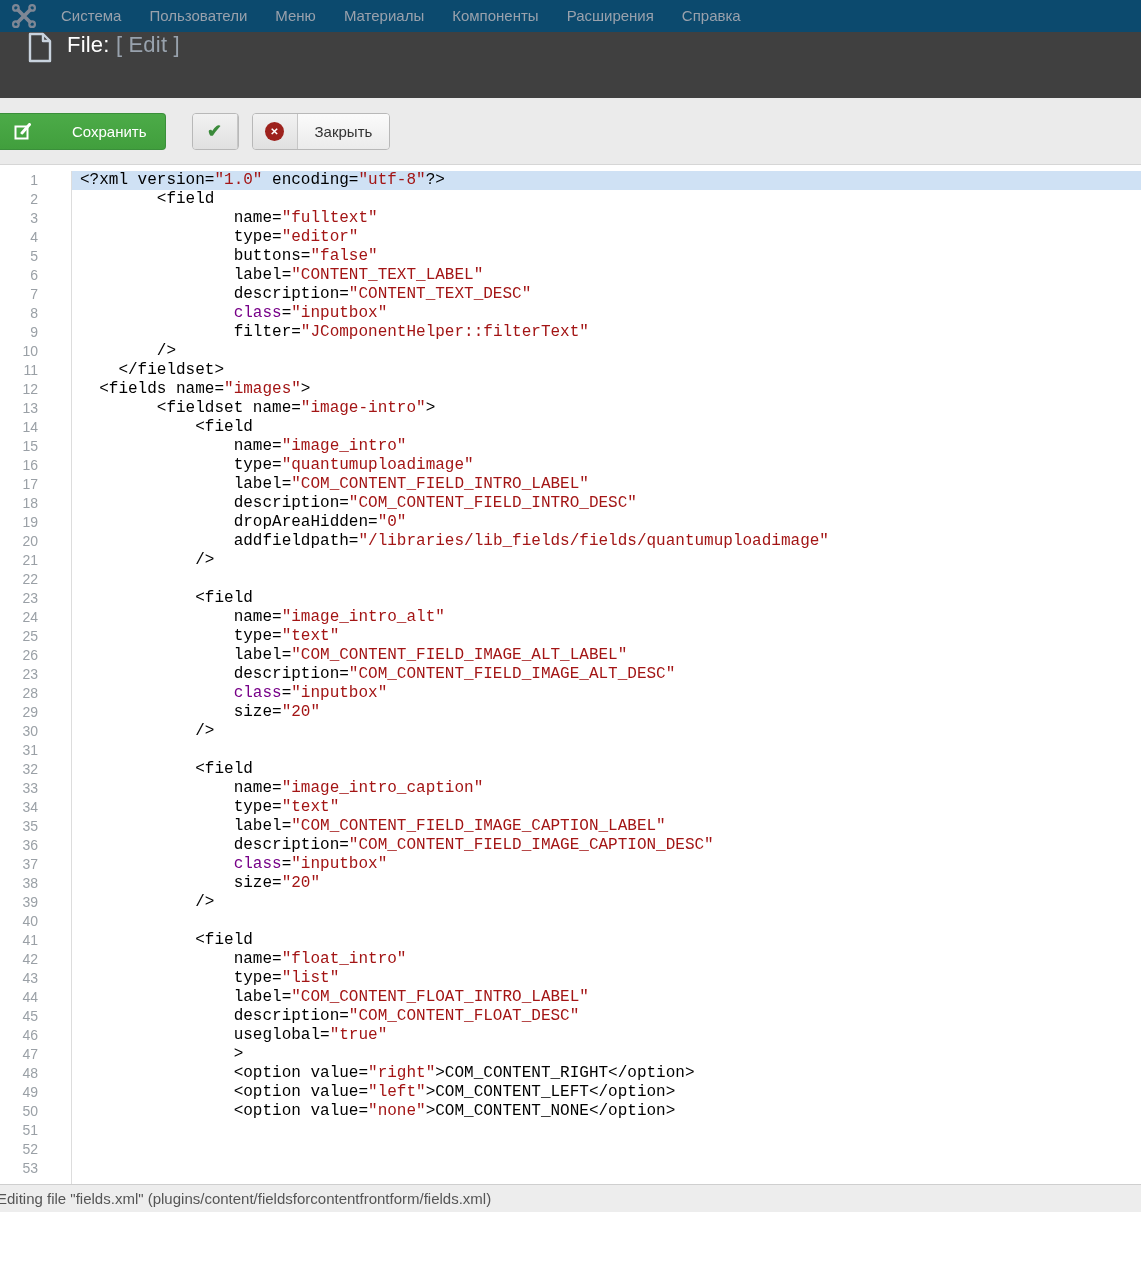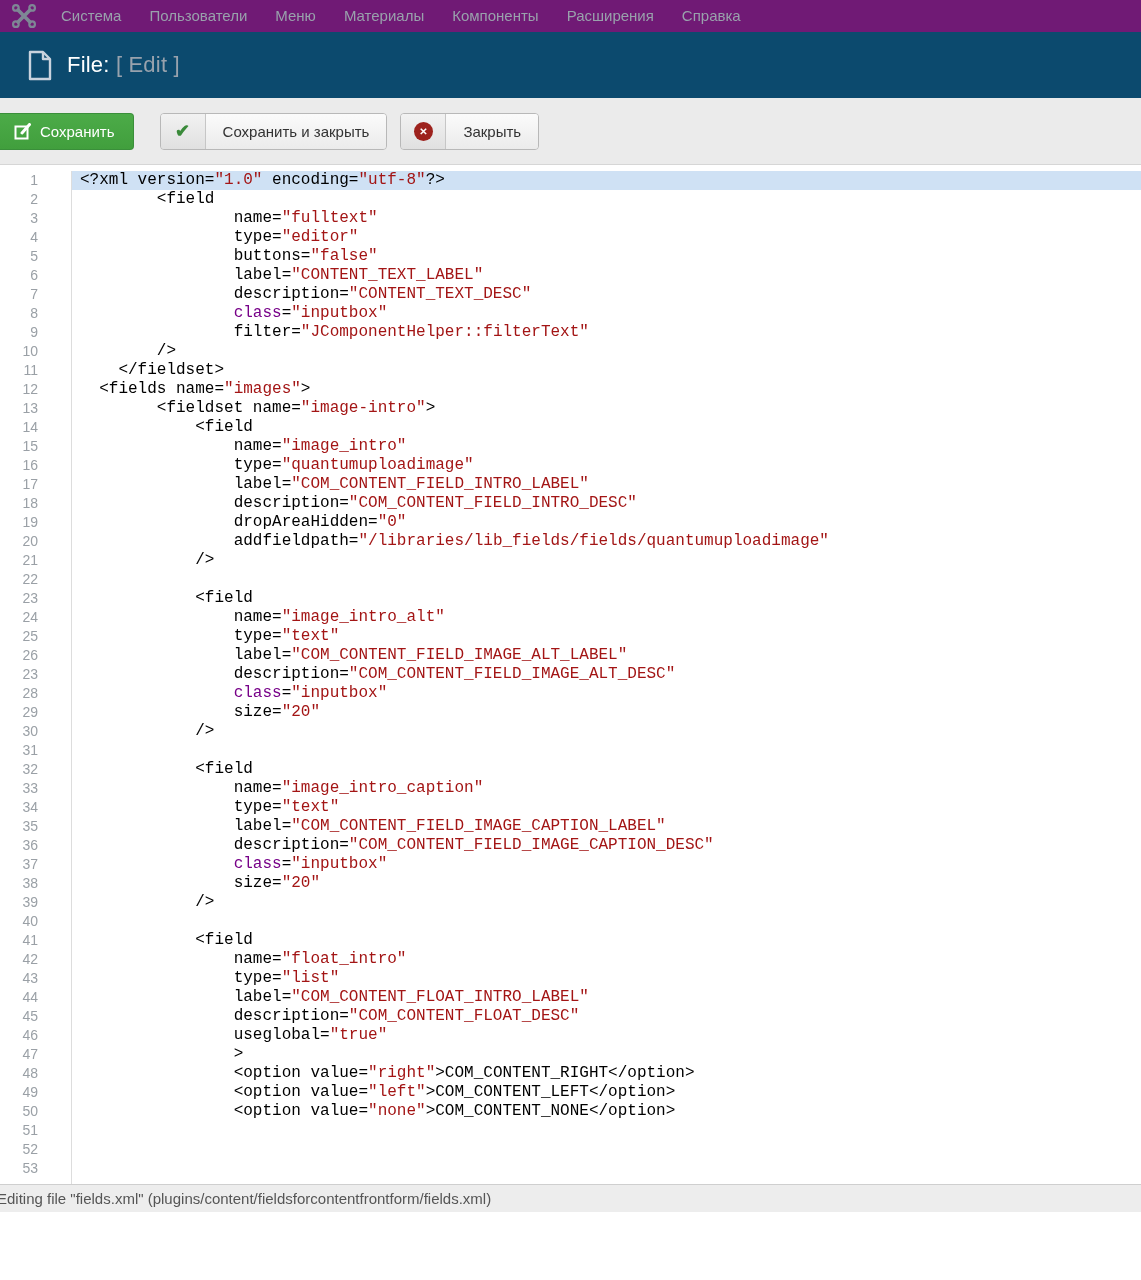--- a/index.html
+++ b/index.html
@@ -1,38 +1,38 @@
 <!DOCTYPE html>
 <html><head>
 <meta charset="utf-8">
 <style>
   * { margin:0; padding:0; box-sizing:border-box; }
   html,body { width:1141px; height:1280px; background:#ffffff; overflow:hidden;
               font-family:"Liberation Sans", sans-serif; }
 
   
-  .menubar { height:32px; background:#701a75; display:flex; align-items:center; }
+  .menubar { height:32px; background:#0c4a6e; display:flex; align-items:center; }
   .jlogo { width:26px; height:26px; margin:0 10px 0 11px; display:block; }
   .menu-items { display:flex; align-items:center; height:100%; }
   .menu-item { color:#99a1ac; font-size:15px; padding:0 14px; line-height:32px; cursor:pointer; }
 
   
-  .header { height:66px; background:#0c4a6e; display:flex; align-items:center; padding-left:28px; }
+  .header { height:66px; background:#404040; display:flex; align-items:flex-start; padding-left:28px; }
   .doc-icon { width:24px; height:31px; margin-right:15px; display:block; }
   .page-title { font-size:22px; font-weight:400; color:#ffffff; letter-spacing:.2px; }
   .page-title .edit-suffix { color:#98a2ad; }
 
   
   .toolbar { height:67px; background:#ebebeb; border-bottom:1px solid #d6d6d6;
              display:flex; align-items:center; }
   .btn { height:37px; display:flex; align-items:center; font-size:15px; color:#333;
          border:1px solid #b8b8b8; border-radius:4px; overflow:hidden; cursor:pointer;
          background:linear-gradient(#f7f7f7,#e2e2e2); }
   .btn-save { background:linear-gradient(#4cab48,#419f3d); border-color:#3a8f3a; color:#fff;
-              border-left:none; border-radius:0 4px 4px 0; padding:0 18px 0 14px; margin-right:13px; }
+              border-left:none; border-radius:0 4px 4px 0; padding:0 18px 0 14px; margin-right:13px;gap:32px; }
   .btn-save .save-ic { margin-right:9px; display:block; }
   .seg-icon { width:45px; height:100%; display:flex; align-items:center; justify-content:center;
               border-right:1px solid #c6c6c6; background:linear-gradient(#f2f2f2,#e0e0e0); }
   .seg-label { padding:0 17px; background:linear-gradient(#fbfbfb,#ebebeb); height:100%;
                display:flex; align-items:center; }
   .btn + .btn { margin-left:13px; }
   .check-glyph { color:#3a8a3a; font-size:18px; font-weight:bold; }
   .xcircle { width:19px; height:19px; border-radius:50%; background:#9d221d; color:#fff;
              display:flex; align-items:center; justify-content:center; font-size:10px; font-weight:bold; }
 
@@ -94,21 +94,20 @@
     <svg class="save-ic" width="17" height="17" viewBox="0 0 17 17">
       <rect x="1.5" y="3.5" width="12" height="12" fill="none" stroke="#ffffff" stroke-width="2"></rect>
       <path d="M8 10 L15.5 1.5" stroke="#ffffff" stroke-width="3" stroke-linecap="round"></path>
     </svg>
     <span>Сохранить</span>
   </div>
   <div class="btn">
     <span class="seg-icon">
         <span class="check-glyph">✔</span>
       </span>
-    <span class="seg-label">Сохранить и закрыть</span>
   </div>
   <div class="btn">
     <span class="seg-icon">
         <span class="xcircle">
           <span>✕</span>
         </span>
       </span>
     <span class="seg-label">Закрыть</span>
   </div>
 </div>

